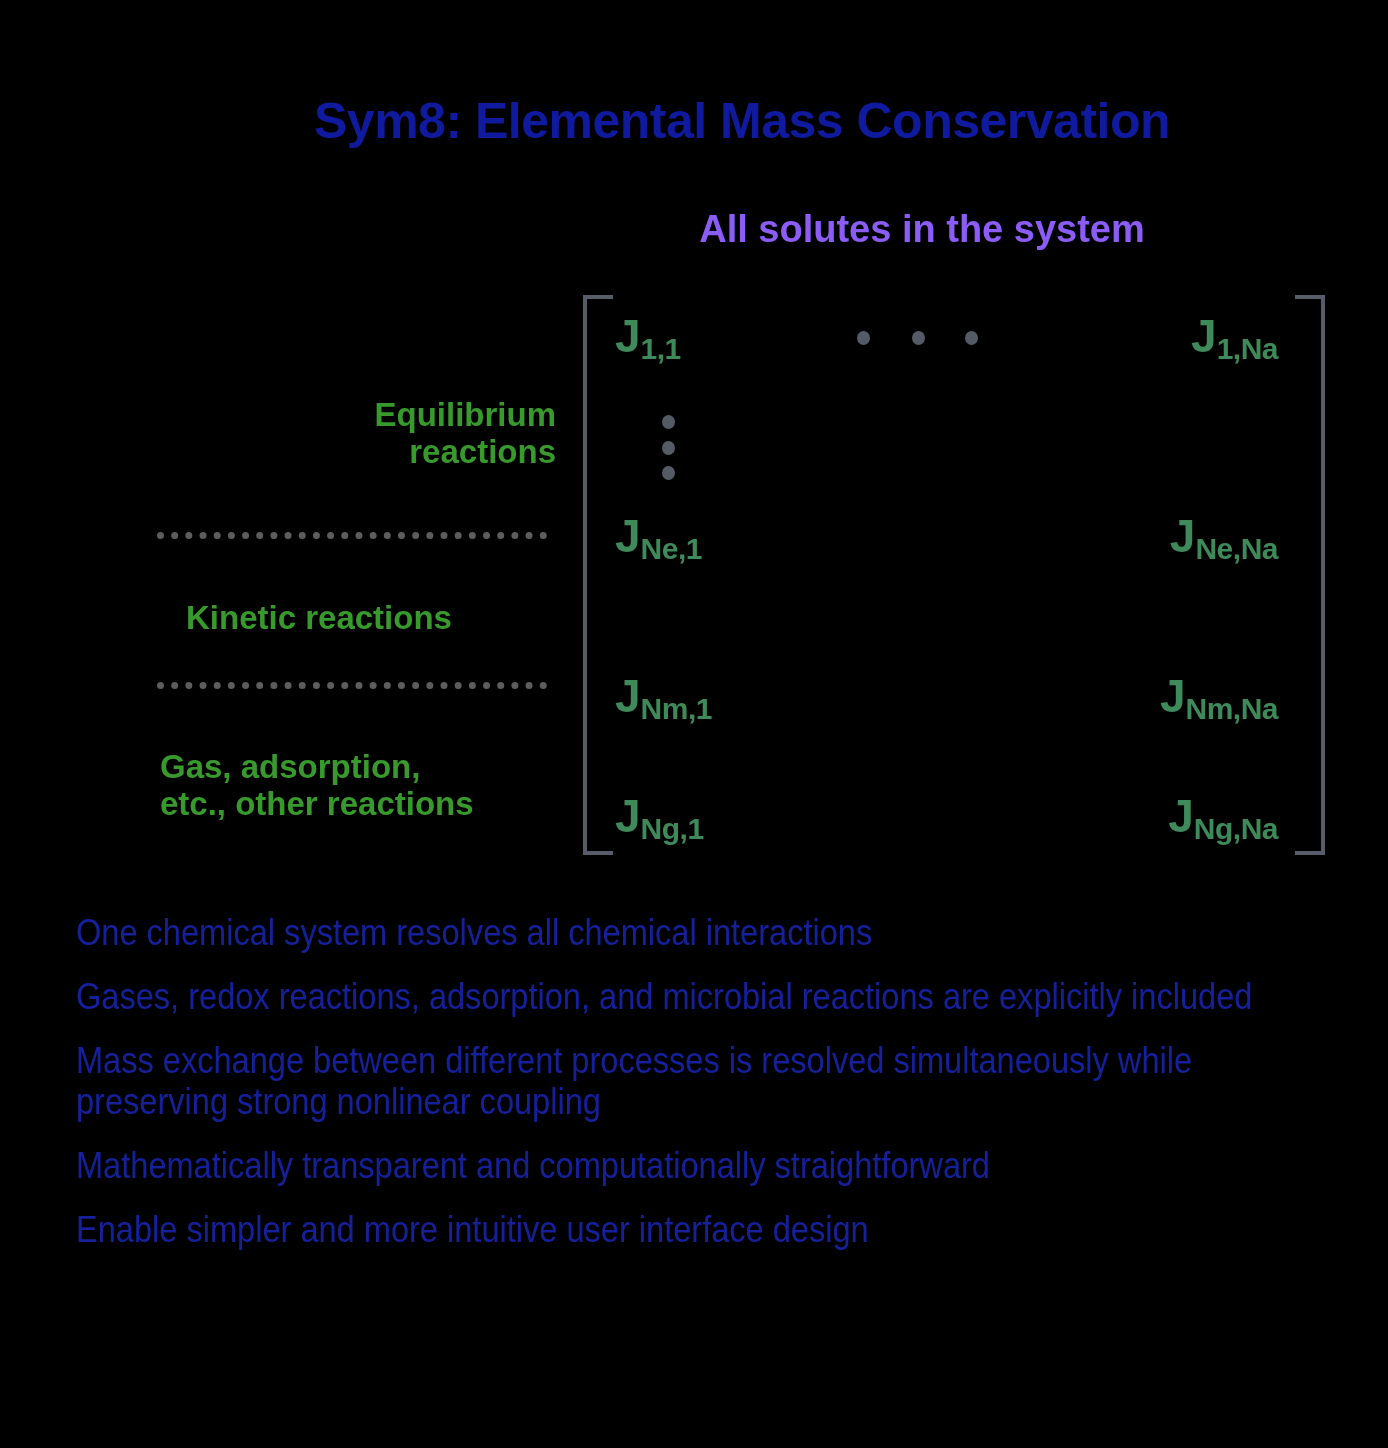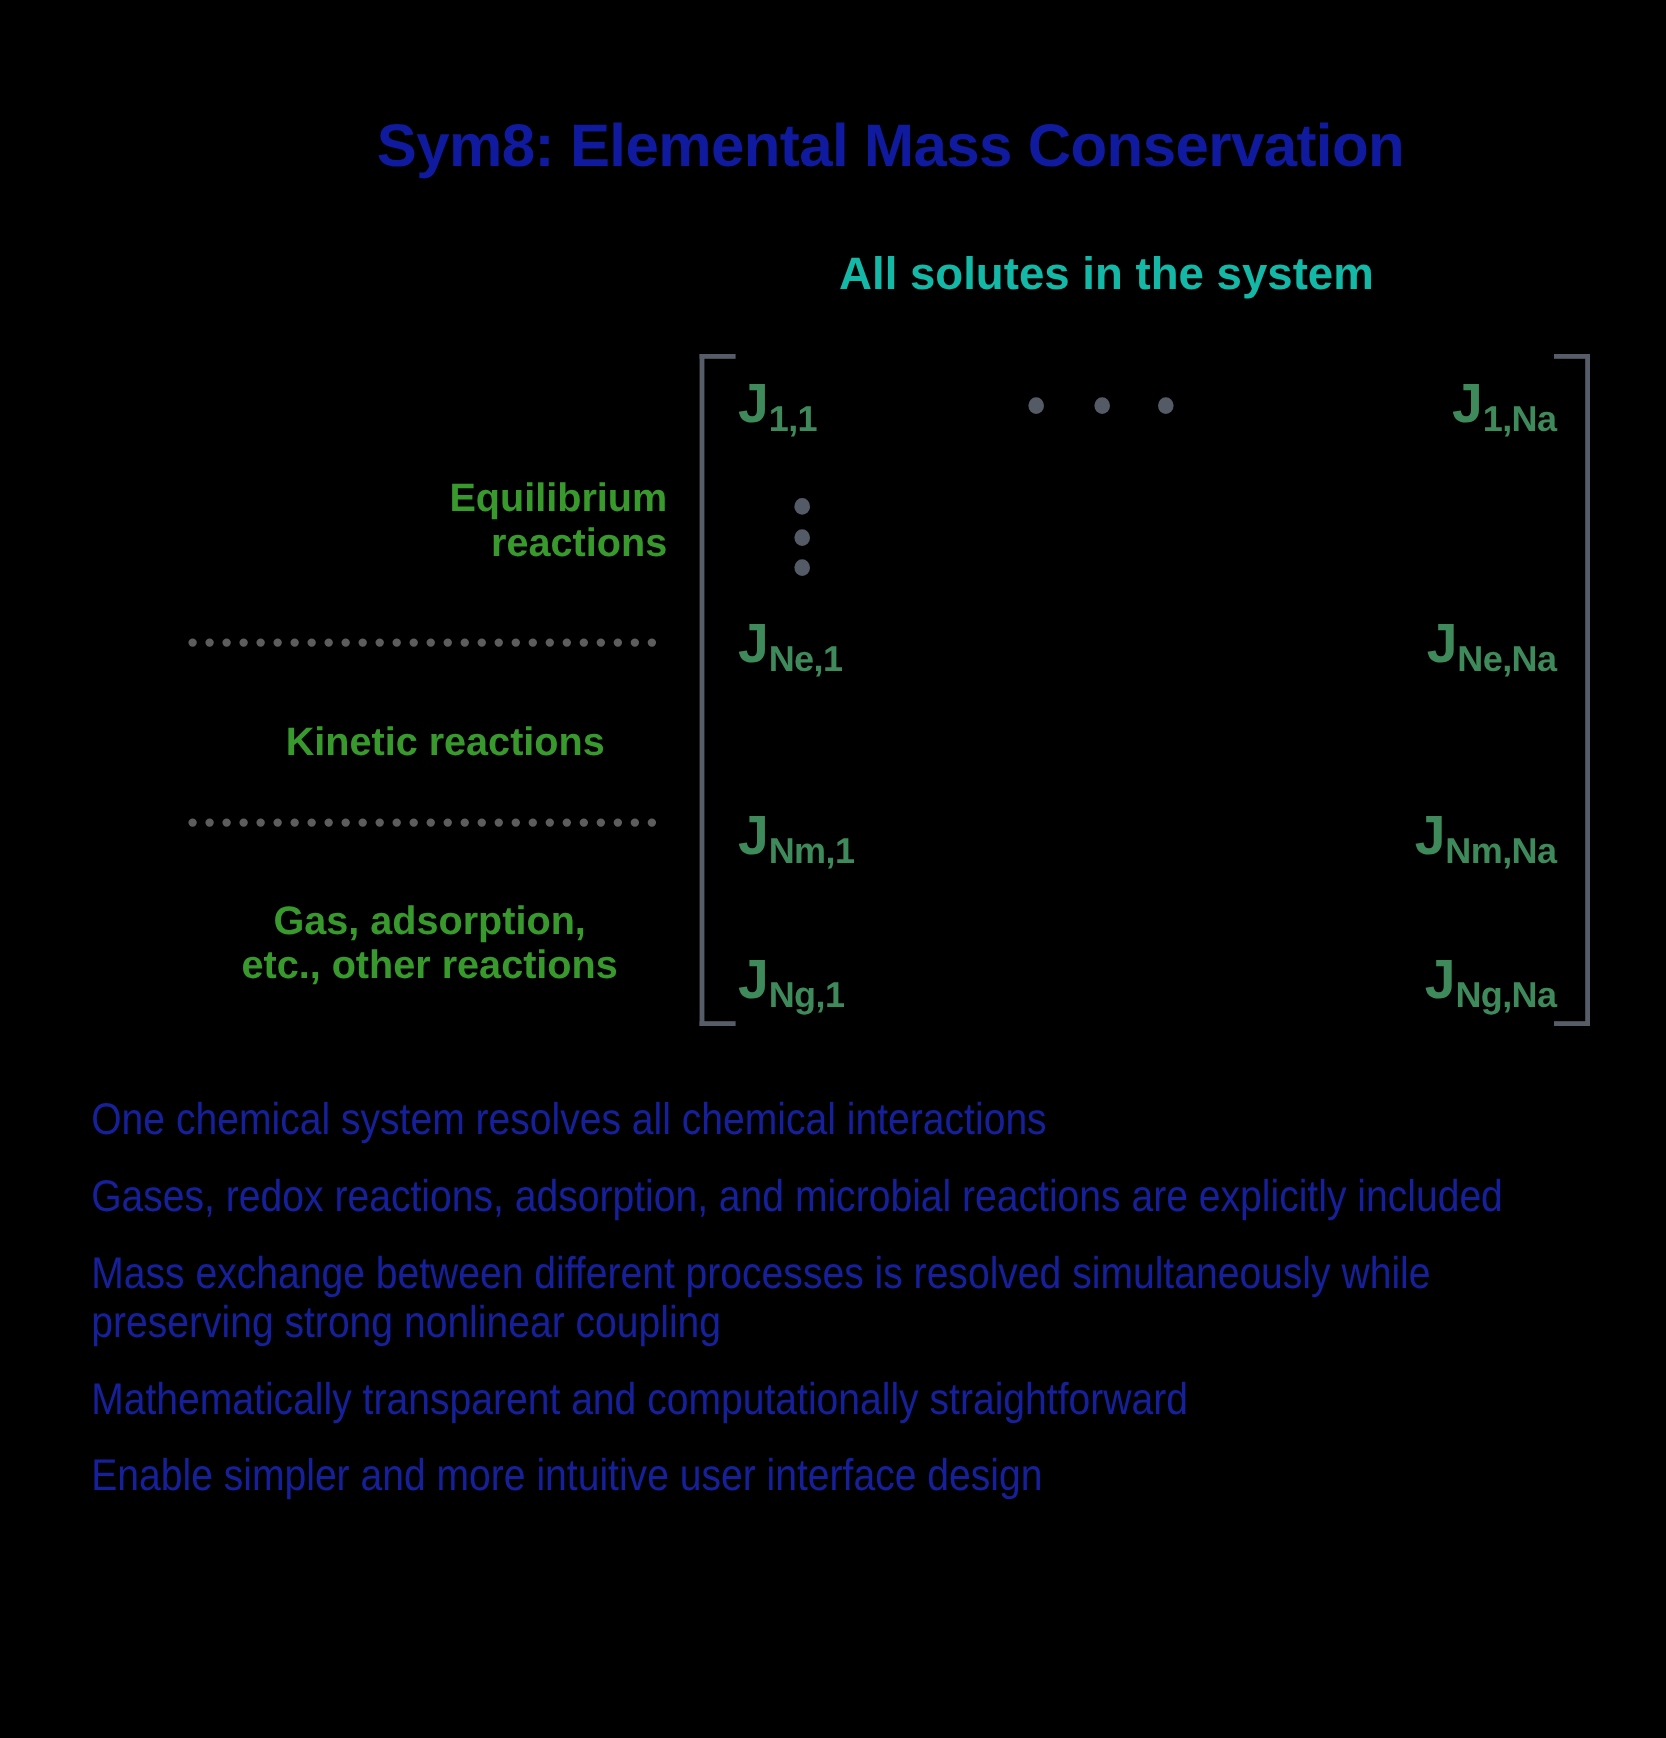--- a/index.html
+++ b/index.html
@@ -31,21 +31,21 @@
     padding-left: 48px;
   }
 
   
   #matrix-column-header {
     position: absolute;
     left: 583px;
     top: 208px;
     width: 678px;
     text-align: center;
-    color: #14b8a6;
+    color: #8b5cf6;
     font-weight: bold;
     font-size: 38px;
     white-space: nowrap;
   }
 
   
   #matrix-region {
     position: absolute;
     left: 583px;
     top: 295px;
@@ -80,21 +80,21 @@
     white-space: nowrap;
   }
   .mat-entry .sub {
     font-size: 30px;
     vertical-align: baseline;
     position: relative;
     top: 7px;
     letter-spacing: -0.5px;
   }
   .mat-entry.col-left  { left: 32px; }
-  .mat-entry.col-right { right: 28px; text-align: center; }
+  .mat-entry.col-right { right: 47px; text-align: center; }
 
   .row-1  { top: 18px; }
   .row-ne { top: 218px; }
   .row-nm { top: 378px; }
   .row-ng { top: 498px; }
 
   
   .dot {
     position: absolute;
     width: 13px;
@@ -105,21 +105,20 @@
   #hdots { position: absolute; left: 0; top: 0; }
   #vdots { position: absolute; left: 0; top: 0; }
 
   
   .side-label {
     position: absolute;
     color: #389a2d;
     font-weight: bold;
     font-size: 33px;
     line-height: 1.12;
-    text-align: center;
     white-space: pre-line;
   }
   #label-equilibrium { left: 186px; top: 397px; width: 370px; text-align: right; }
   #label-kinetic     { left: 186px; top: 600px; width: 370px; }
   #label-other       { left: 160px; top: 749px; width: 396px; }
 
   
   .sep-dotted {
     position: absolute;
     left: 157px;

